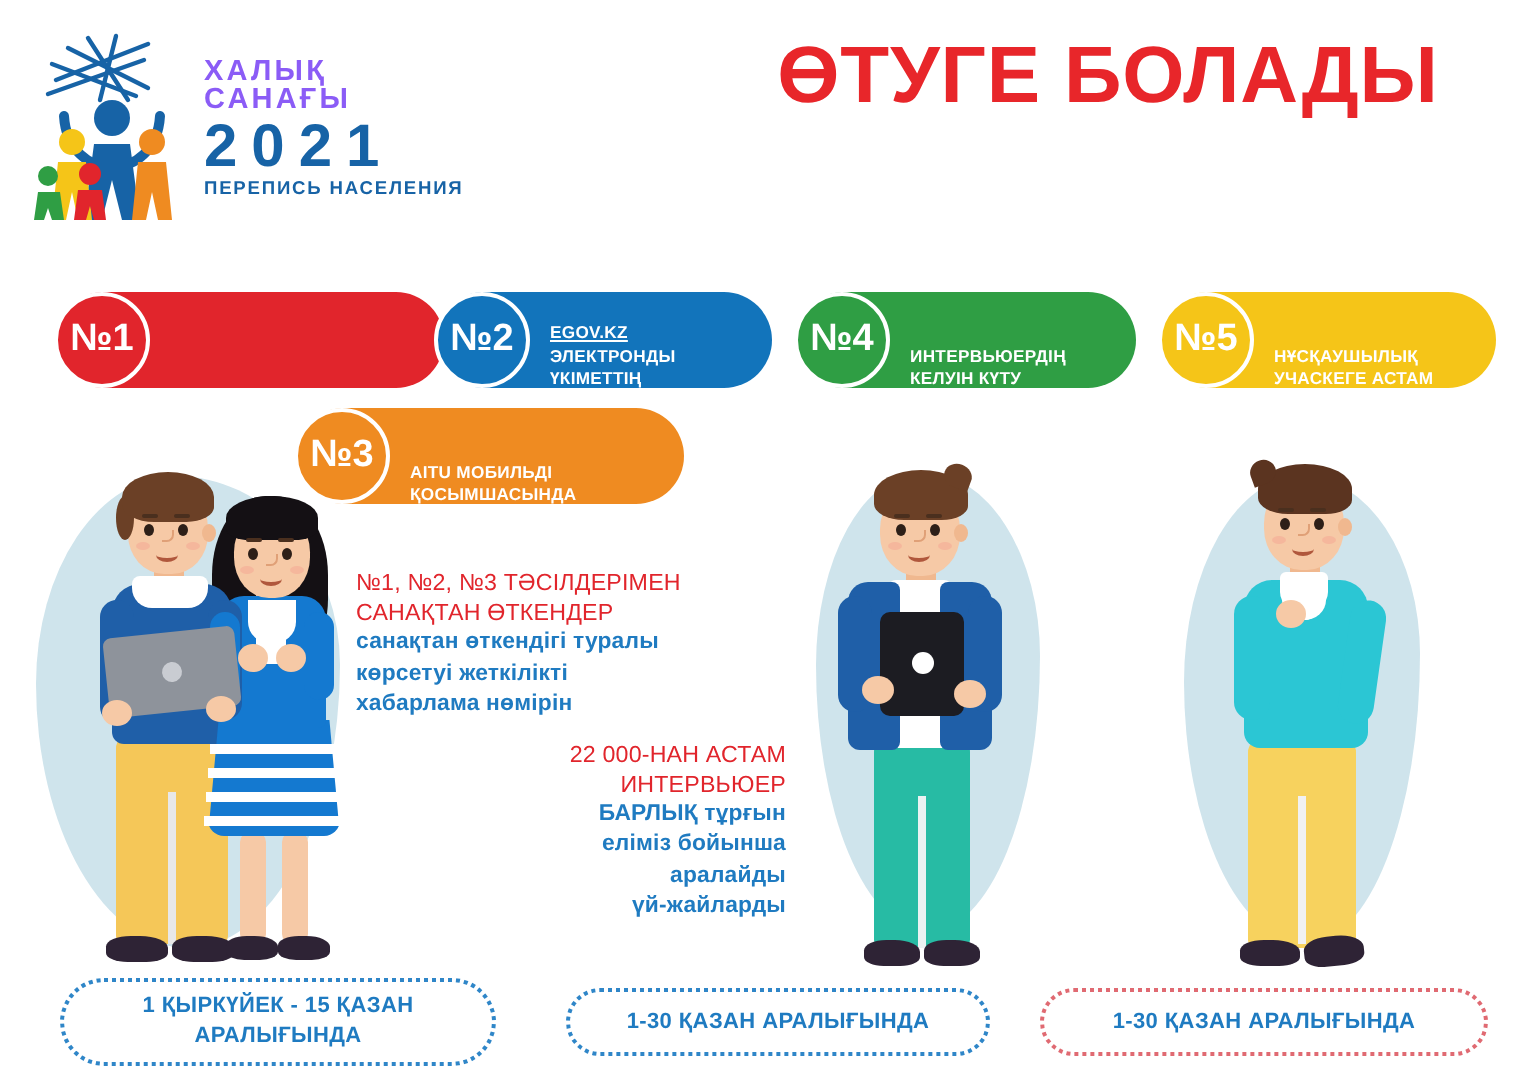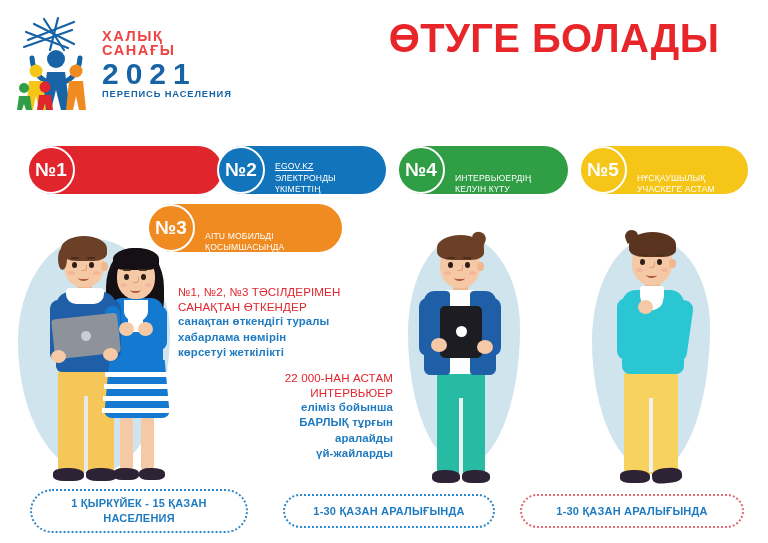--- a/index.html
+++ b/index.html
@@ -10,21 +10,21 @@
     font-family:"Liberation Sans","DejaVu Sans",sans-serif;
     overflow:hidden;
     position:relative;
   }
   #root{position:relative;width:768px;height:543px;overflow:hidden;background:#fff;}
 
   
   .logo-wrap{position:absolute;left:14px;top:12px;width:225px;height:104px;display:flex;align-items:center;}
   .logo-mark{width:84px;height:100px;position:relative;flex:0 0 84px;}
   .logo-text{margin-left:4px;line-height:1;}
-  .logo-l1{font-size:14.5px;font-weight:bold;color:#ef4444;letter-spacing:1.6px;}
+  .logo-l1{font-size:14.5px;font-weight:bold;color:#8b5cf6;letter-spacing:1.6px;}
   .logo-l2{font-size:30px;font-weight:bold;color:#1763a6;letter-spacing:7px;margin:1px 0 1px 0;}
   .logo-l3{font-size:9.3px;font-weight:bold;color:#1763a6;letter-spacing:0.9px;}
 
   .title{
     position:absolute;left:352px;top:14px;width:404px;
     text-align:center;color:#e8262a;font-weight:bold;
     font-size:40px;line-height:49px;letter-spacing:0.4px;
   }
   .title .tl{display:block;}
 
@@ -36,21 +36,21 @@
   .badge .num{
     width:48px;height:48px;border-radius:50%;
     border:2.5px solid #ffffff;
     display:flex;align-items:center;justify-content:center;
     color:#ffffff;font-weight:bold;font-size:19px;
     flex:0 0 48px;box-sizing:border-box;
     position:relative;left:-1px;
   }
   .badge .num i{font-style:normal;}
   .badge .lbl{
-    color:#ffffff;font-weight:normal;font-size:8.6px;line-height:11.4px;
+    color:#ffffff;font-weight:bold;font-size:8.6px;line-height:11.4px;
     padding-left:9px;padding-right:8px;letter-spacing:0.15px;margin-top:28px;
   }
   .badge .lbl .u{text-decoration:underline;}
   .b1{left:28px;top:146px;width:194px;background:#e1252c;}
   .b1 .num{background:#e1252c;}
   .b2{left:218px;top:146px;width:168px;background:#1274bb;}
   .b2 .num{background:#1274bb;}
   .b4{left:398px;top:146px;width:170px;background:#2f9e44;}
   .b4 .num{background:#2f9e44;}
   .b5{left:580px;top:146px;width:168px;background:#f5c518;}
@@ -390,36 +390,36 @@
       <span class="cheek" style="left:29px;top:28px;"></span>
       <span class="mouth" style="left:14px;top:31px;"></span>
     </div>
   </div>
 
   <div class="copy">
     <div>
       <p class="c-red">№1, №2, №3 ТӘСІЛДЕРІМЕН</p>
       <p class="c-red">САНАҚТАН ӨТКЕНДЕР</p>
       <p class="c-blue">санақтан өткендігі туралы</p>
+      <p class="c-blue">көрсетуі жеткілікті</p>
       <p class="c-blue">хабарлама нөмірін</p>
-      <p class="c-blue">көрсетуі жеткілікті</p>
     </div>
     <div class="blk2">
       <p class="c-red">22 000-НАН АСТАМ</p>
       <p class="c-red">ИНТЕРВЬЮЕР</p>
+      <p class="c-blue">БАРЛЫҚ тұрғын</p>
       <p class="c-blue">еліміз бойынша</p>
-      <p class="c-blue">БАРЛЫҚ тұрғын</p>
       <p class="c-blue">аралайды</p>
       <p class="c-blue">үй-жайларды</p>
     </div>
   </div>
 
   <div class="pill pill-blue d1">
     <span>
-      <span>1 ҚЫРКҮЙЕК - 15 ҚАЗАН</span><br><span>НАСЕЛЕНИЯ</span>
+      <span>1 ҚЫРКҮЙЕК - 15 ҚАЗАН</span><br><span>АРАЛЫҒЫНДА</span>
     </span>
   </div>
   <div class="pill pill-blue d2">
     <span>1-30 ҚАЗАН АРАЛЫҒЫНДА</span>
   </div>
   <div class="pill pill-red d3">
     <span>1-30 ҚАЗАН АРАЛЫҒЫНДА</span>
   </div>
 
 </div>

